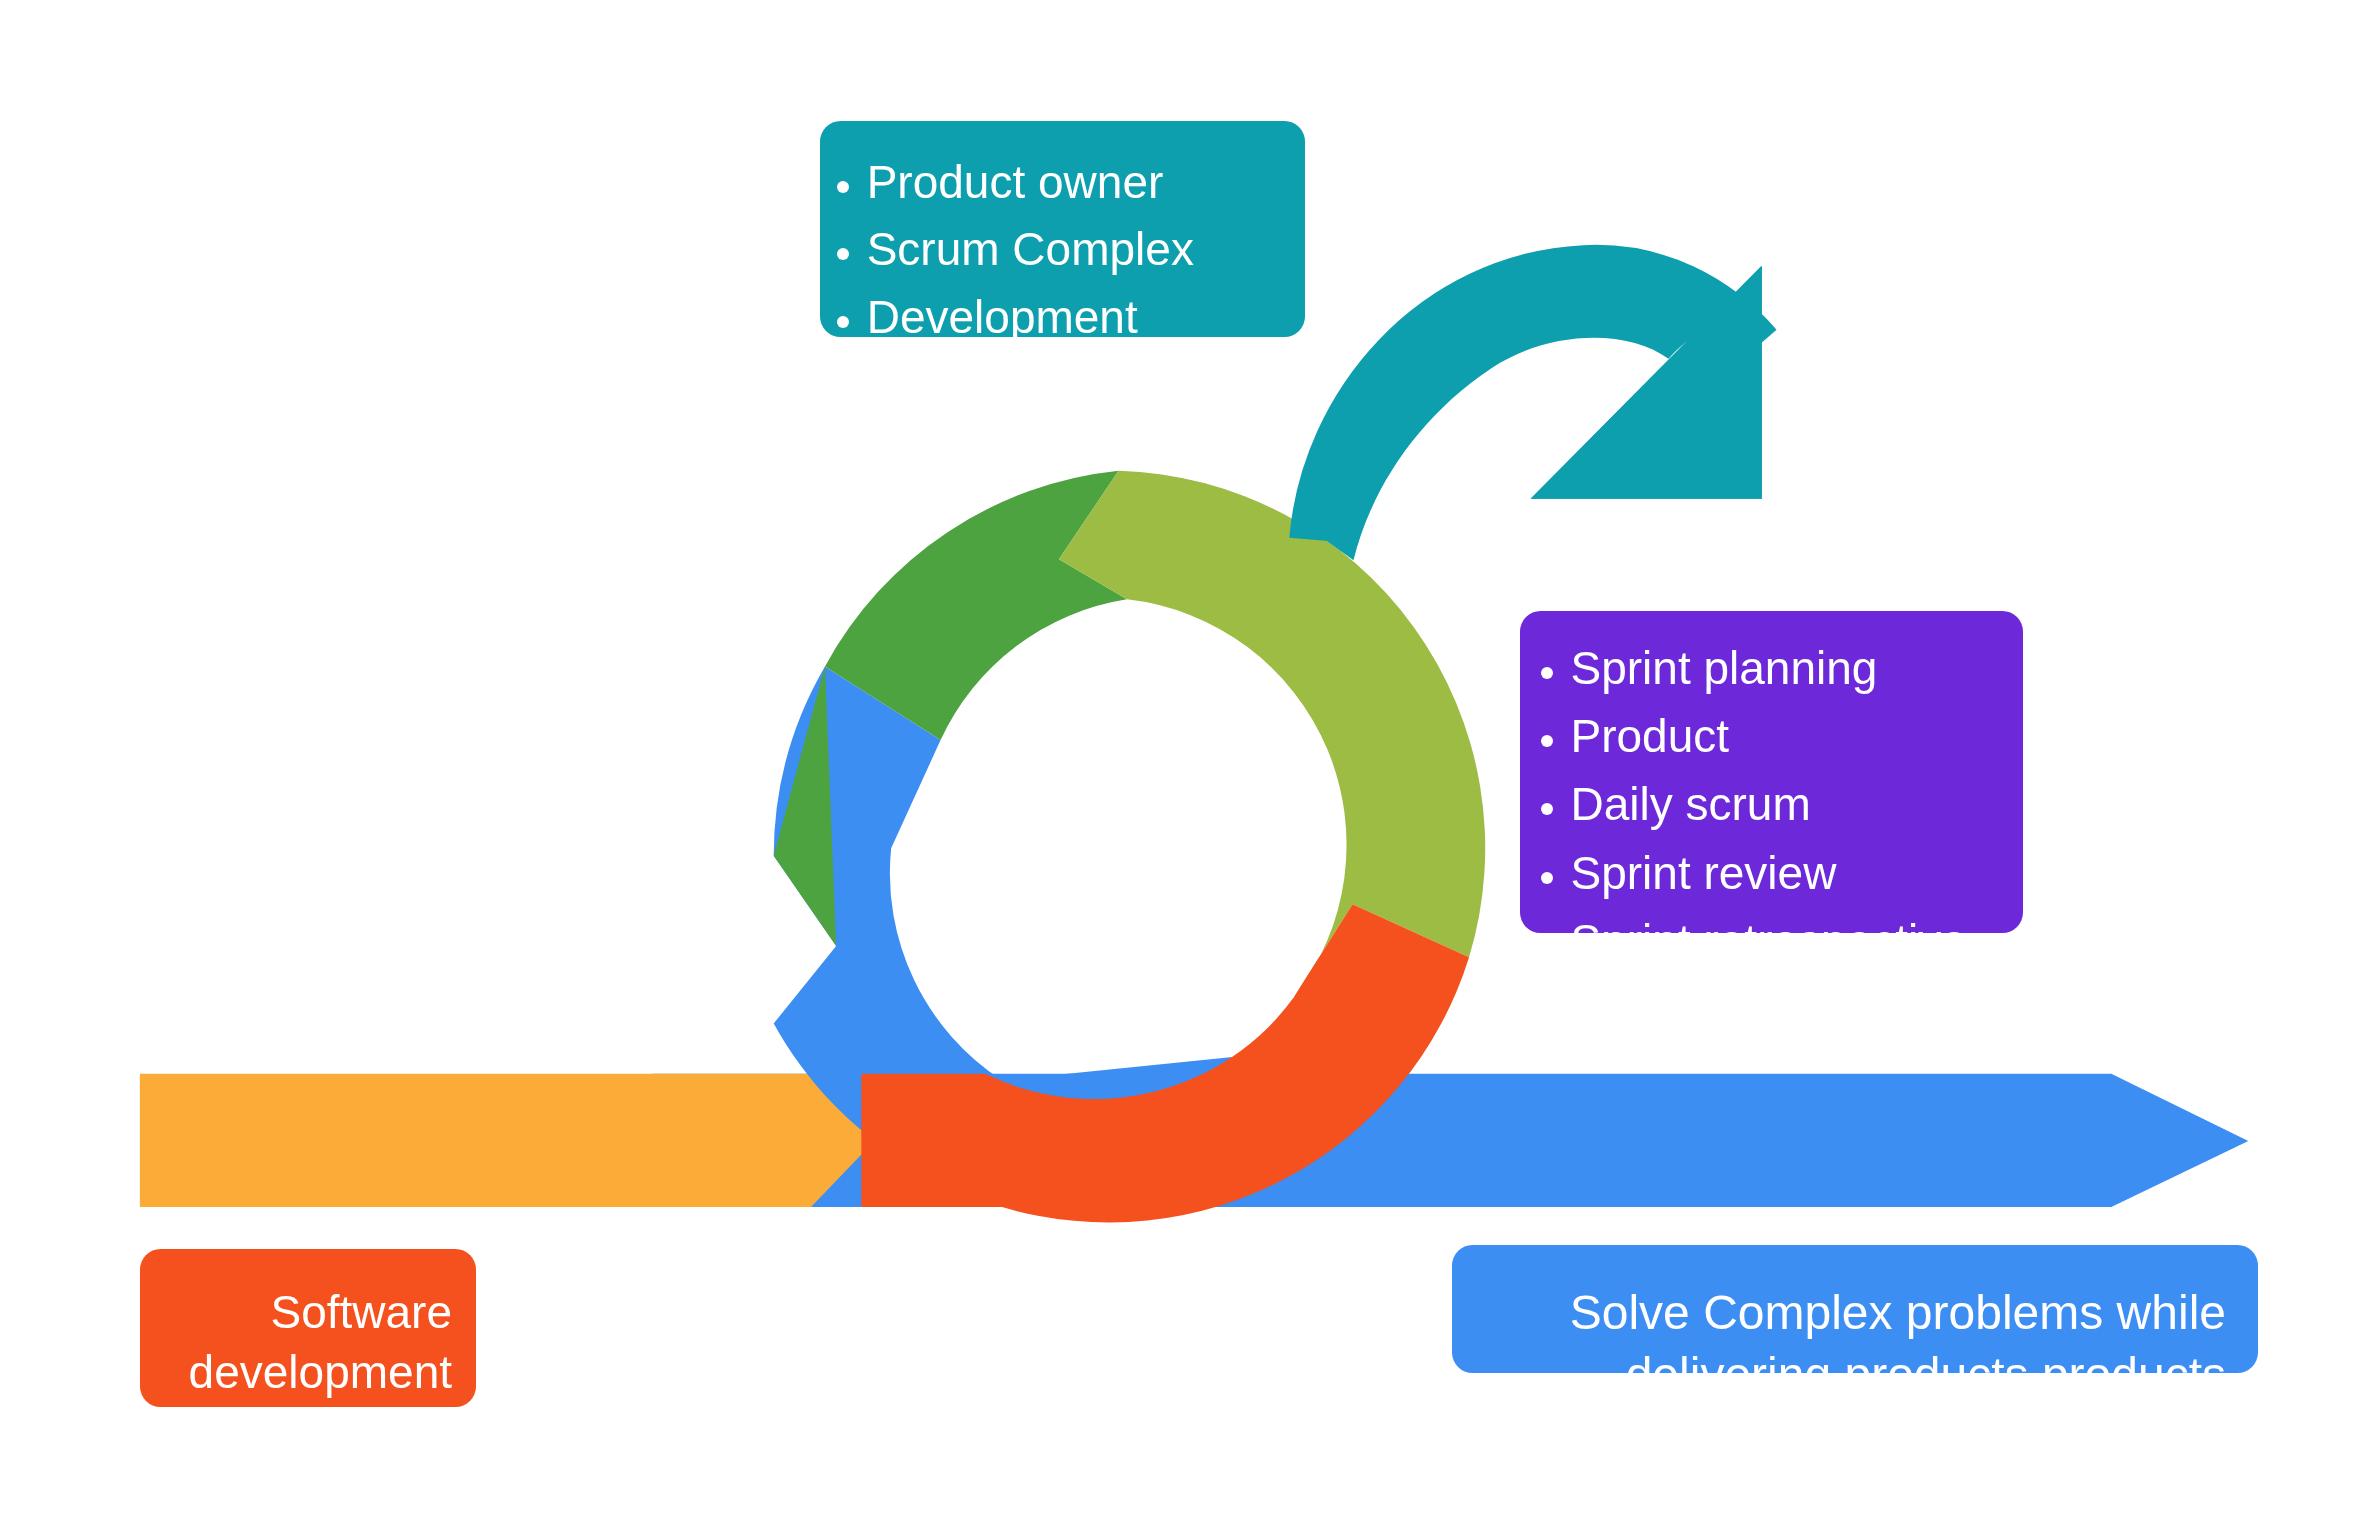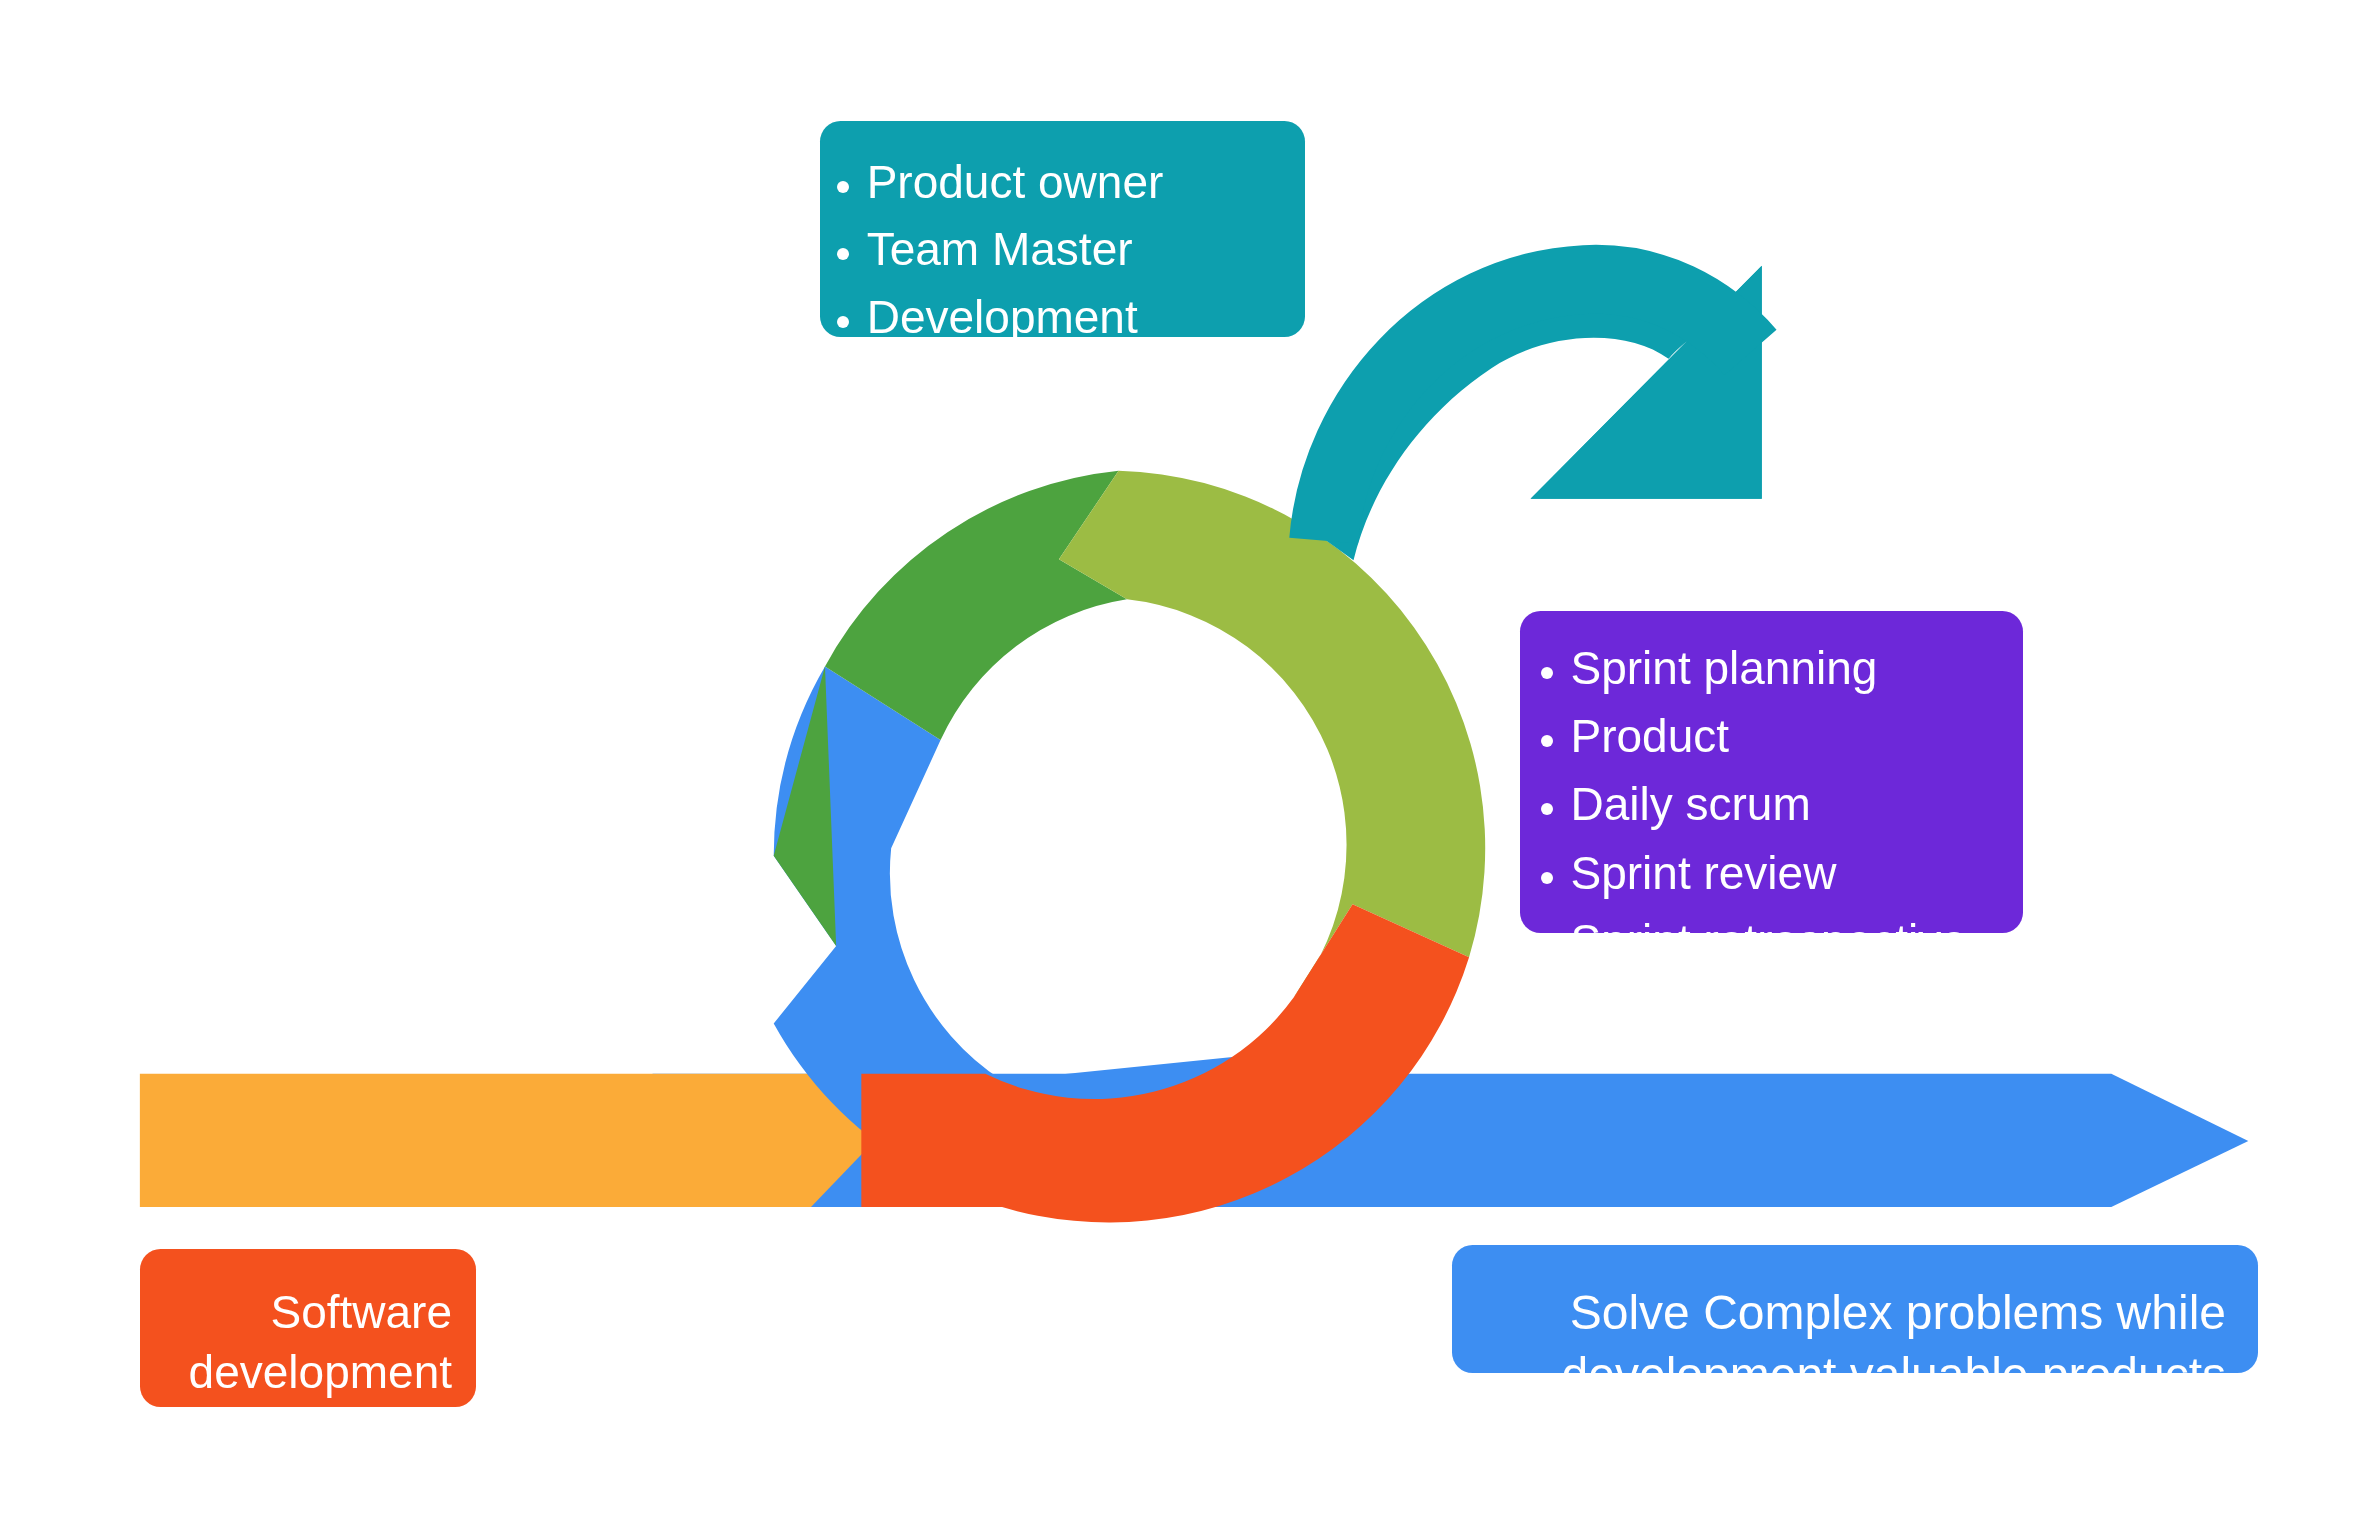--- a/index.html
+++ b/index.html
@@ -170,21 +170,21 @@
 
       <path fill="none" stroke="#0d9fae" stroke-width="74" stroke-linecap="butt" d="M 1420 580
                C 1432 438, 1545 308, 1700 300
                C 1775 296, 1836 330, 1878 378"></path>
     </g>
   </svg>
 
   <div class="callout" id="box-roles">
     <ul>
       <li>Product owner</li>
-      <li>Team Master</li>
+      <li>Scrum Complex</li>
       <li>Development Scrum</li>
     </ul>
   </div>
 
   <div class="callout" id="box-events">
     <ul>
       <li>Sprint planning</li>
       <li>Product</li>
       <li>Daily scrum</li>
       <li>Sprint review</li>
@@ -192,17 +192,17 @@
     </ul>
   </div>
 
   <div class="callout" id="box-software">
     <span class="plain-line">Software</span>
     <span class="plain-line">development</span>
   </div>
 
   <div class="callout" id="box-outcome">
     <span class="plain-line">Solve Complex problems while</span>
-    <span class="plain-line">development valuable products</span>
+    <span class="plain-line">delivering products products</span>
   </div>
 
 </div>
 
 
 </body></html>

